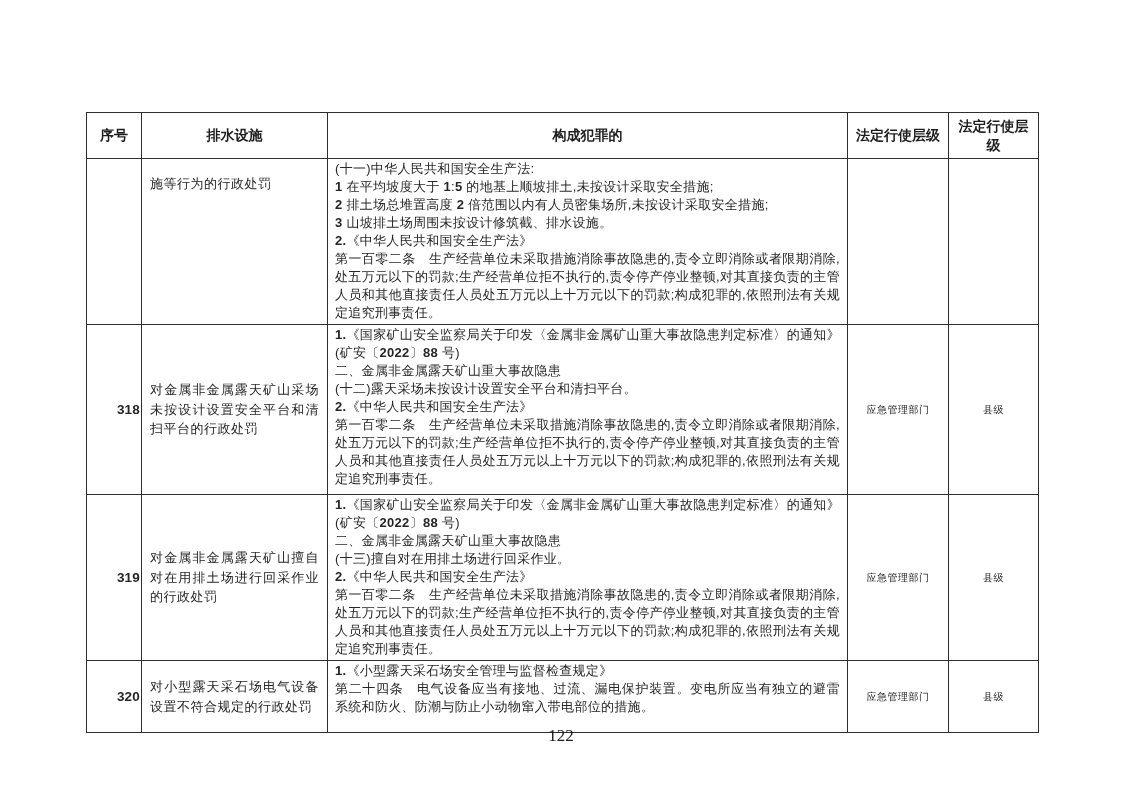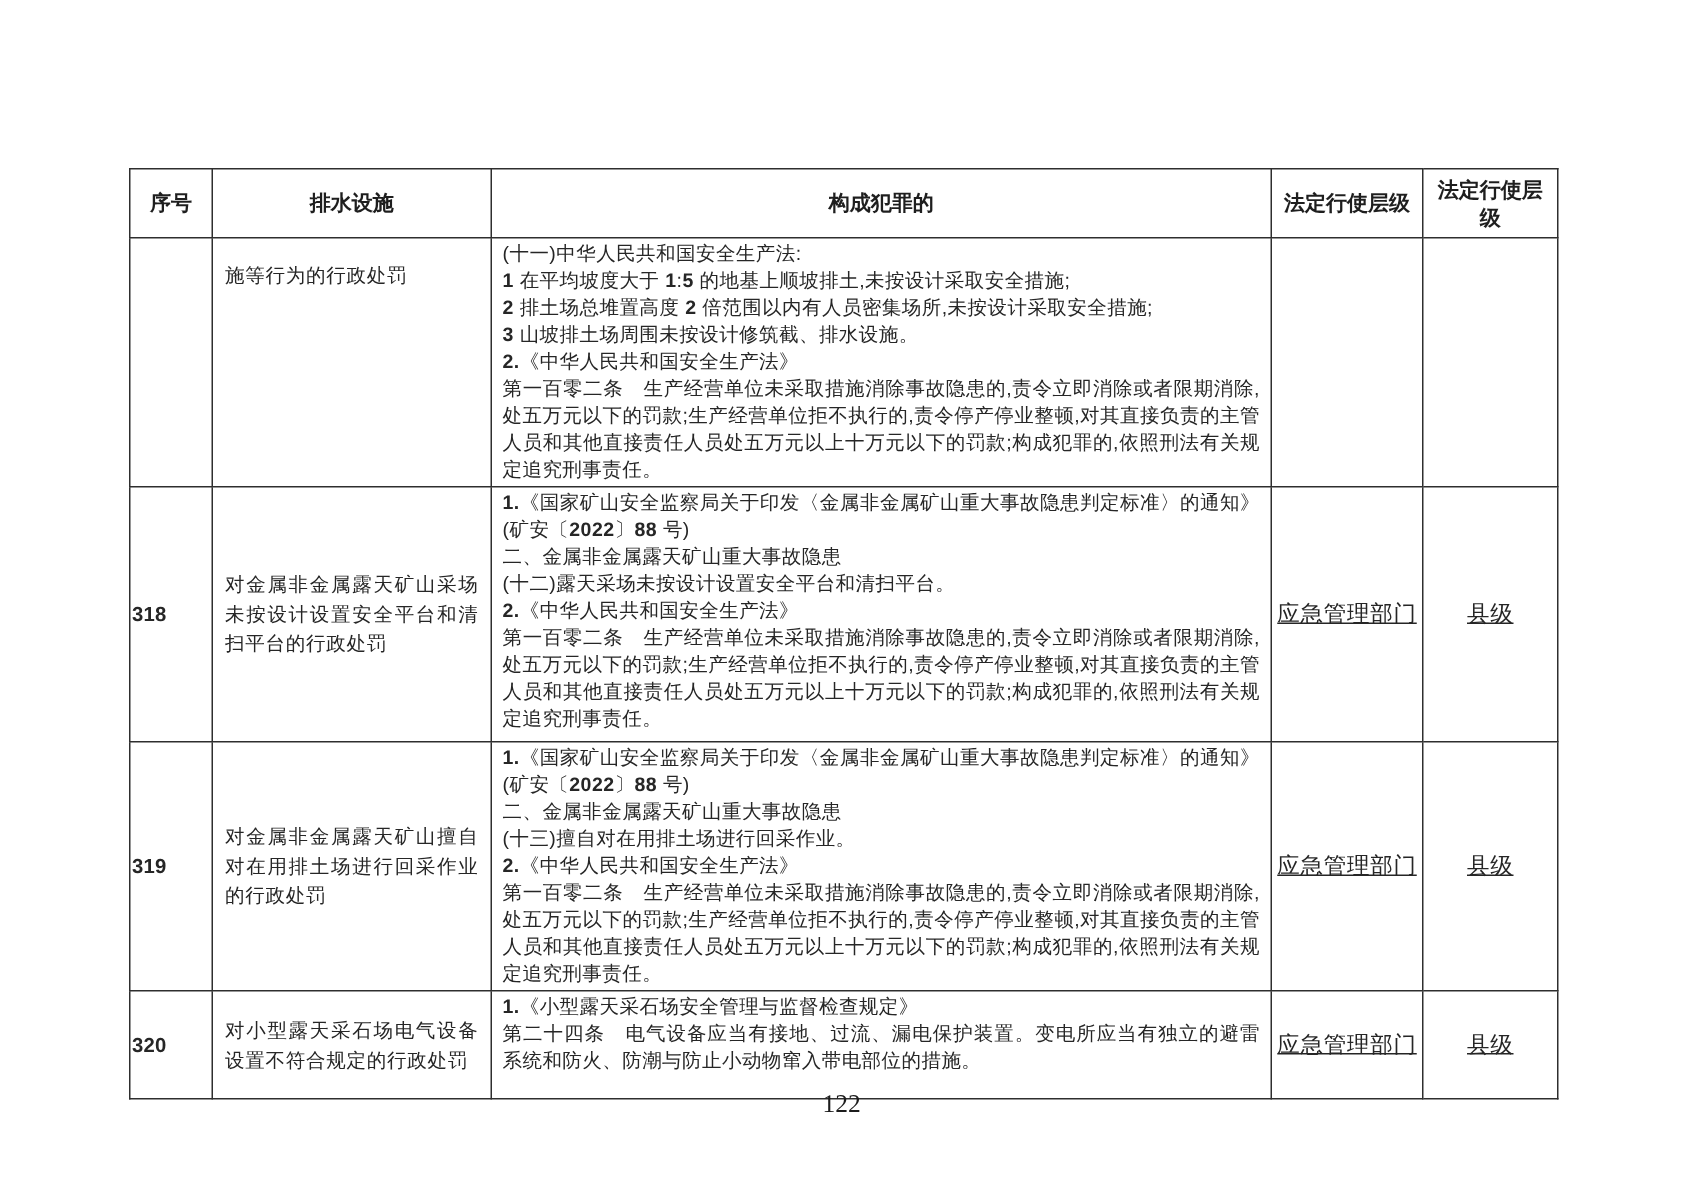--- a/index.html
+++ b/index.html
@@ -27,38 +27,38 @@
   tr.hdr th{
     font-size:14px;font-weight:bold;text-align:center;vertical-align:middle;
     line-height:19px;padding:2px 4px;color:#1e1e1e;
   }
   tr.r0{height:163px;}
   tr.r1{height:170px;}
   tr.r2{height:162px;}
   tr.r3{height:72px;}
 
   td.id{
-    text-align:left;vertical-align:middle;
+    text-align:right;vertical-align:middle;
     font-size:13.5px;letter-spacing:.2px;
   }
   td.name{
     vertical-align:middle;padding:15px 8px;
     font-size:13px;line-height:19.5px;text-align:justify;
     letter-spacing:.5px;
   }
   td.name.top{vertical-align:top;}
   td.basis{
     vertical-align:top;padding:1px 7px 2px 7px;
     font-size:13px;line-height:18px;text-align:justify;
     letter-spacing:.3px;
   }
   td.basis div{margin:0;}
   td.subject,td.level{
     text-align:center;vertical-align:middle;
-    font-size:15px;letter-spacing:.5px;text-decoration:underline;
+    font-size:10px;letter-spacing:.5px;
   }
   b{font-weight:bold;}
   .pageno{
     position:absolute;left:0;top:714px;width:1122px;
     text-align:center;font-family:"Liberation Serif",serif;
     font-size:17px;color:#1c1c1c;
   }
 </style>
 </head>
 <body>

